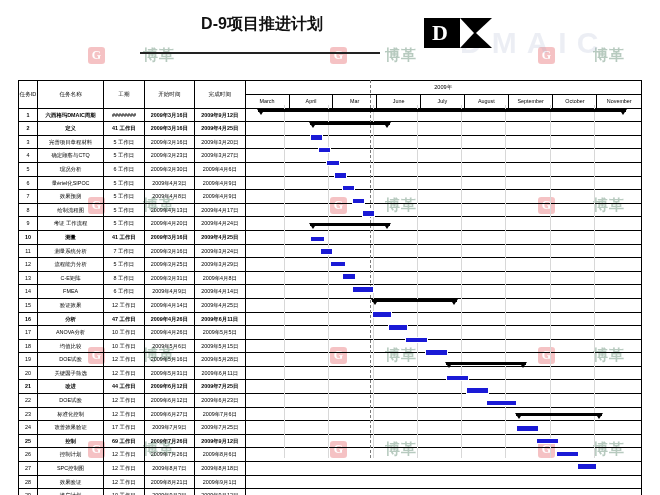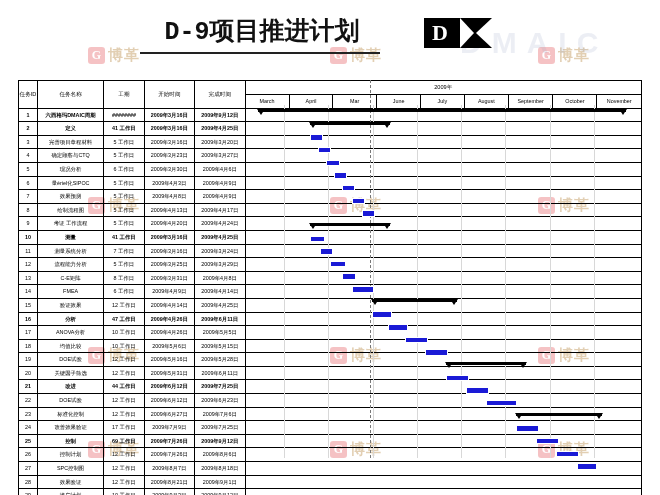--- a/index.html
+++ b/index.html
@@ -12,31 +12,31 @@
   }
   .slide{position:relative;width:660px;height:495px;background:#fff;}
 
   
   .wm{position:absolute;opacity:.30;pointer-events:none;user-select:none;}
   .wm-logo{display:flex;align-items:center;gap:3px;font-weight:bold;}
   .wm-logo .g{
     width:17px;height:17px;border-radius:3px;background:#e03a3e;color:#fff;
     font-size:12px;line-height:17px;text-align:center;font-family:"Liberation Serif",serif;
   }
-  .wm-logo .t{font-size:15px;color:#a16207;letter-spacing:1px;}
+  .wm-logo .t{font-size:15px;color:#14532d;letter-spacing:1px;margin-left:35px;}
   .wm-dmaic{
     position:absolute;font-size:30px;font-weight:bold;letter-spacing:10px;
     opacity:.18;
   }
 
   
   .title{
     position:absolute;left:0;top:14px;width:524px;text-align:center;
-    font-size:25px;font-weight:bold;color:#111;
-    font-family:Liberation Mono, monospace;
+    font-size:16px;font-weight:bold;color:#111;
+    font-family:Liberation Sans, sans-serif;
   }
   .title-rule{position:absolute;left:140px;top:52px;width:240px;height:2px;background:#222;}
 
   
   .flag{position:absolute;left:424px;top:18px;width:68px;height:30px;}
   .flag .body{position:absolute;left:0;top:0;width:52px;height:30px;background:#000;}
   .flag .tip{
     position:absolute;left:52px;top:0;width:0;height:0;
     border-top:15px solid #000;border-bottom:15px solid #000;border-right:16px solid transparent;
   }

